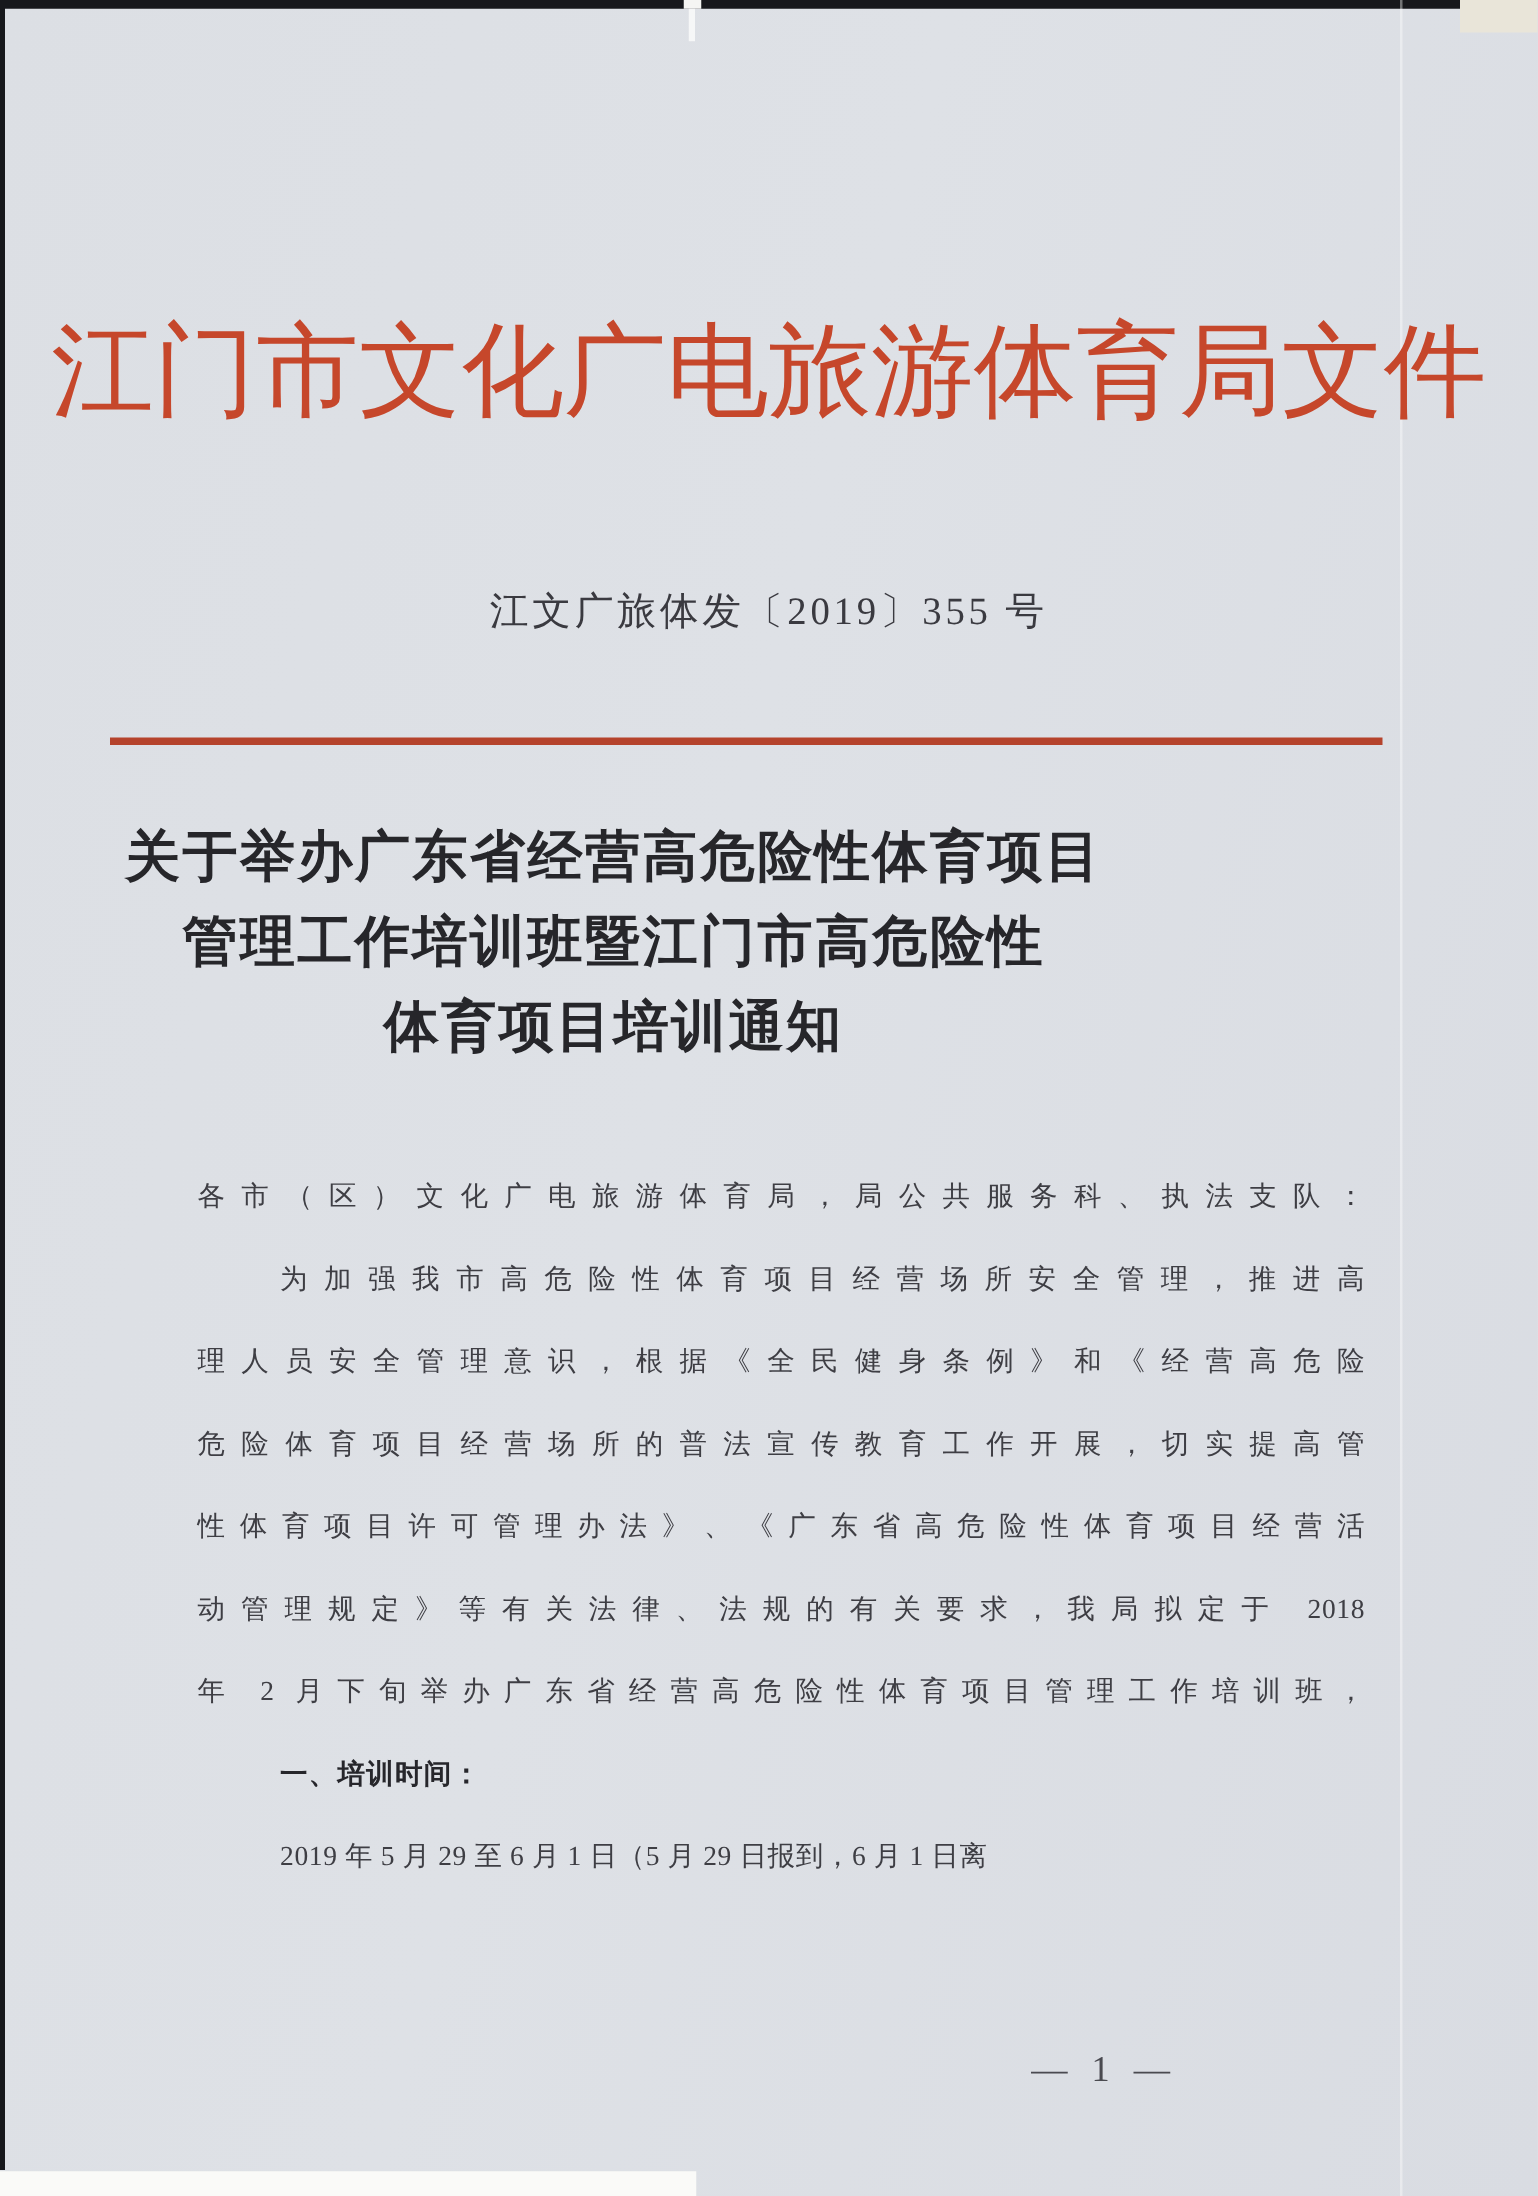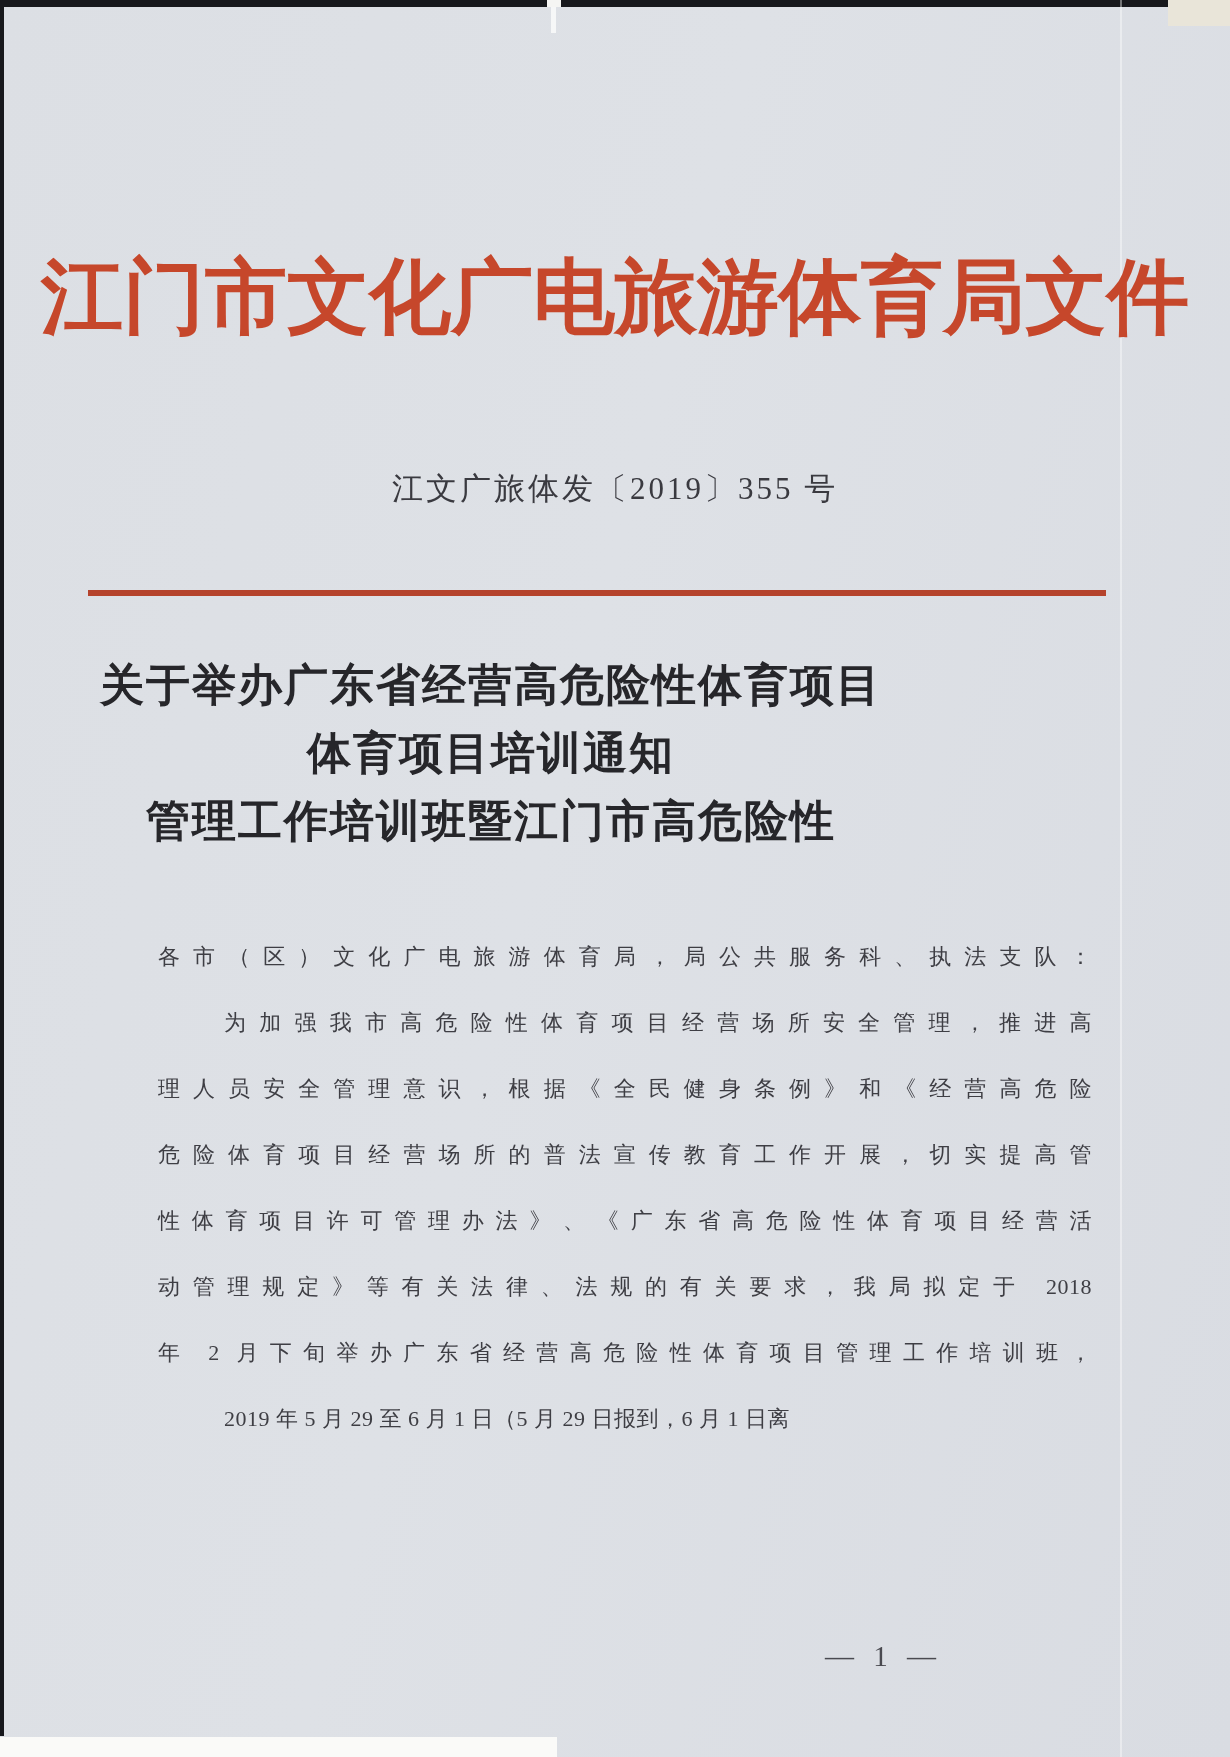--- a/index.html
+++ b/index.html
@@ -30,21 +30,21 @@
   .notch-tail { position: absolute; top: 7px; left: 551px; width: 5px; height: 26px; background: rgba(250,250,250,0.85); }
   .edge-top-cream { position: absolute; top: 0; left: 1168px; width: 62px; height: 26px; background: var(--corner-cream); }
   .edge-left  { position: absolute; top: 0; left: 0; width: 4px; height: 1736px; background: var(--edge-black); }
   .edge-bottom-white { position: absolute; left: 0; top: 1737px; width: 557px; height: 20px; background: #fafaf8; }
   .crease { position: absolute; top: 0; left: 1120px; width: 2px; height: 100%; background: rgba(255,255,255,0.4); }
 
   
   .red-header {
     position: absolute; top: 243px; left: 0; width: 1230px; margin: 0;
     text-align: center;
-    font-size: 82px; font-weight: 700; letter-spacing: 0px;
+    font-size: 82px; font-weight: 400; letter-spacing: 0px;
     color: var(--header-red);
   }
   .doc-number {
     position: absolute; top: 468px; left: 0; width: 1230px;
     text-align: center;
     font-size: 31px; letter-spacing: 3px;
     color: #3a3a40;
   }
   .red-rule {
     position: absolute; top: 590px; left: 88px;
@@ -92,30 +92,31 @@
   <div class="crease"></div>
 
   <h1 class="red-header">江门市文化广电旅游体育局文件</h1>
 
   <div class="doc-number">江文广旅体发〔2019〕355 号</div>
 
   <div class="red-rule"></div>
 
   <h2 class="doc-title">
     <div class="t-line">关于举办广东省经营高危险性体育项目</div>
+    <div class="t-line">管理工作培训班暨江门市高危险性</div>
     <div class="t-line">体育项目培训通知</div>
-    <div class="t-line">管理工作培训班暨江门市高危险性</div>
   </h2>
 
   <div class="body-block">
     <div class="line fill">各市（区）文化广电旅游体育局，局公共服务科、执法支队：</div>
     <div class="line fill indent">为加强我市高危险性体育项目经营场所安全管理，推进高</div>
     <div class="line fill">理人员安全管理意识，根据《全民健身条例》和《经营高危险</div>
     <div class="line fill">危险体育项目经营场所的普法宣传教育工作开展，切实提高管</div>
     <div class="line fill">性体育项目许可管理办法》、《广东省高危险性体育项目经营活</div>
     <div class="line fill">动管理规定》等有关法律、法规的有关要求，我局拟定于 2018</div>
     <div class="line fill">年 2 月下旬举办广东省经营高危险性体育项目管理工作培训班，</div>
+    <div class="line heading indent">一、培训时间：</div>
     <div class="line indent">2019 年 5 月 29 至 6 月 1 日（5 月 29 日报到，6 月 1 日离</div>
   </div>
 
   <div class="page-number">— 1 —</div>
 
 </div>
 
 </body></html>

